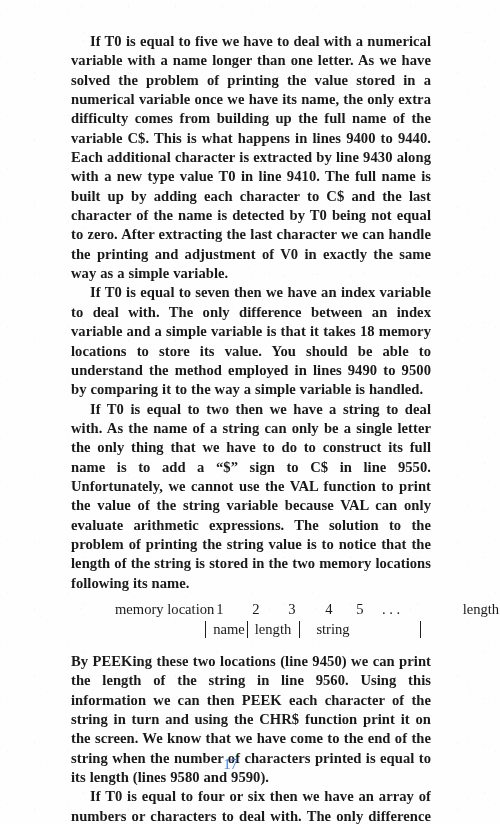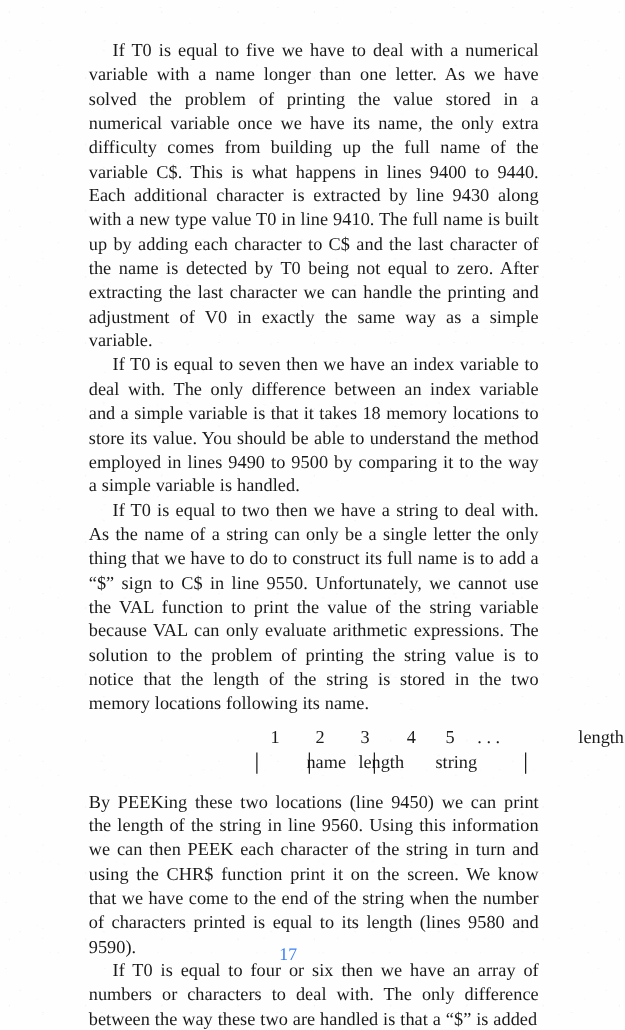--- a/index.html
+++ b/index.html
@@ -50,20 +50,21 @@
   }
 
   p.para {
     margin: 0;
     text-align: justify;
     text-indent: 19px;
     font-size: 14.6px;
     line-height: 19.35px;
     letter-spacing: .05px;
     word-spacing: .2px;
+    font-weight: bold;
     -webkit-font-smoothing: none;
   }
 
   p.para.noindent {
     text-indent: 0;
   }
 
   
   .diagram {
     position: relative;
@@ -89,21 +90,20 @@
     position: absolute;
     top: 0;
     text-align: center;
     white-space: nowrap;
   }
   .diag-row2 {
     position: absolute;
     top: 20px;
     text-align: center;
     white-space: nowrap;
-    margin-left: 32px;
   }
   .diag-bar {
     position: absolute;
     top: 21px;
     width: 1px;
     height: 17px;
     background: #1f1f1f;
   }
 
   
@@ -123,20 +123,21 @@
 
 <div class="page">
 
   <div class="text-block">
 
     <p class="para">If T0 is equal to five we have to deal with a numerical variable with a name longer than one letter. As we have solved the problem of printing the value stored in a numerical variable once we have its name, the only extra difficulty comes from building up the full name of the variable C$. This is what happens in lines 9400 to 9440. Each additional character is extracted by line 9430 along with a new type value T0 in line 9410. The full name is built up by adding each character to C$ and the last character of the name is detected by T0 being not equal to zero. After extracting the last character we can handle the printing and adjustment of V0 in exactly the same way as a simple variable.</p>
     <p class="para">If T0 is equal to seven then we have an index variable to deal with. The only difference between an index variable and a simple variable is that it takes 18 memory locations to store its value. You should be able to understand the method employed in lines 9490 to 9500 by comparing it to the way a simple variable is handled.</p>
     <p class="para">If T0 is equal to two then we have a string to deal with. As the name of a string can only be a single letter the only thing that we have to do to construct its full name is to add a “$” sign to C$ in line 9550. Unfortunately, we cannot use the VAL function to print the value of the string variable because VAL can only evaluate arithmetic expressions. The solution to the problem of printing the string value is to notice that the length of the string is stored in the two memory locations following its name.</p>
 
     <div class="diagram">
+      <span class="diag-label">memory location</span>
 
       <div class="diag-cells">
 
         <span class="diag-num" style="left:142px;width:14px;">1</span>
         <span class="diag-num" style="left:178px;width:14px;">2</span>
         <span class="diag-num" style="left:214px;width:14px;">3</span>
         <span class="diag-num" style="left:251px;width:14px;">4</span>
         <span class="diag-num" style="left:282px;width:14px;">5</span>
         <span class="diag-num" style="left:304px;width:32px;">. . .</span>
         <span class="diag-num" style="left:271px;width:180px;text-align:right;">length + 3</span>

